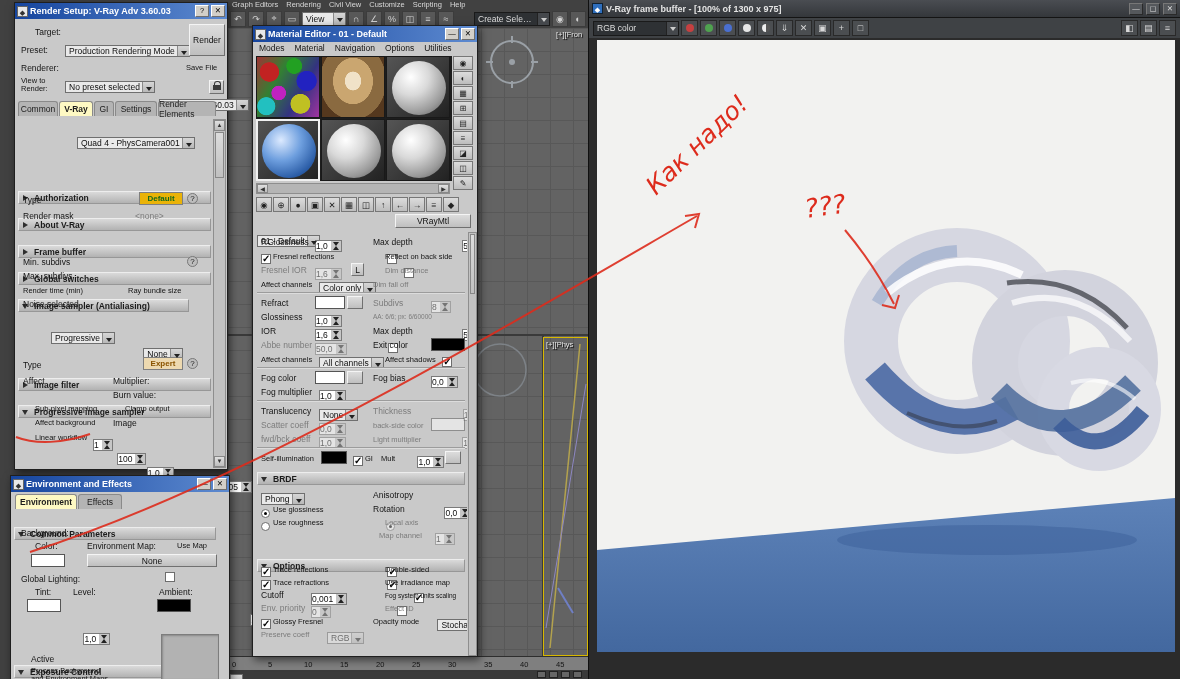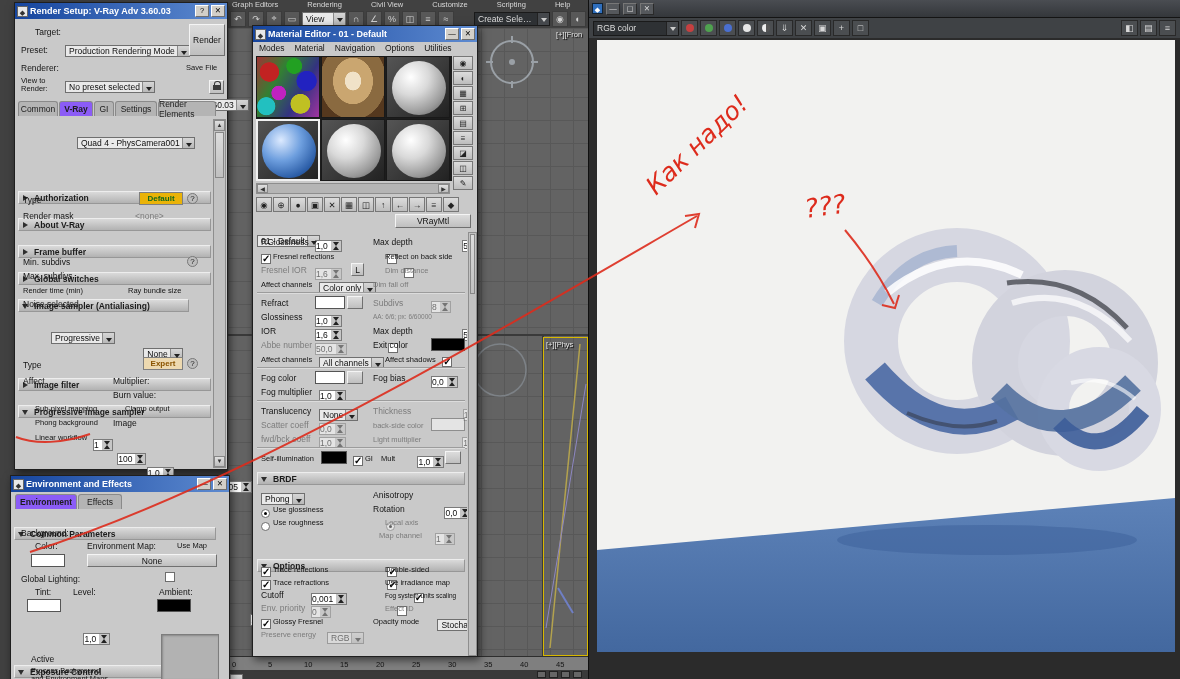--- a/index.html
+++ b/index.html
@@ -33,21 +33,21 @@
 .chip{border:1px solid #7f7f7f;font-size:8px;display:flex;align-items:center;justify-content:center;height:13px}
 .chip.grn{background:#eab308;color:#14691b;font-weight:bold}
 .chip.amb{background:#edd9b0;color:#8a5400;font-weight:bold}
 .hq{width:11px;height:11px;border-radius:50%;background:#bdbdbd;border:1px solid #787878;font-size:8px;line-height:9px;text-align:center;color:#222}
 .ro{height:13px;background:linear-gradient(#dadada,#b2b2b2);border:1px solid #979797;border-top-color:#ededed;border-left-color:#ededed;font-size:8.5px;font-weight:bold;color:#1c1c1c;line-height:12px;padding-left:15px;position:relative}
 .ro::before{content:"";position:absolute;left:4px;top:3px;border:3px solid transparent;border-left:5px solid #2e2e2e}
 .ro.open::before{border:none;border-top:5px solid #2e2e2e;border-left:3px solid transparent;border-right:3px solid transparent;top:4px;left:3px}
 .sw{height:13px;border:1px solid #555;display:inline-block;background:#fff}
 .dis{opacity:.5}
 .tab{height:15px;background:#b4b4b4;border:1px solid #8a8a8a;border-bottom:none;border-radius:3px 3px 0 0;font-size:8.5px;display:flex;align-items:center;justify-content:center;margin-right:1px;color:#1c1c1c;flex:none}
-.tab.act{background:#8b5cf6;font-weight:bold}
+.tab.act{background:#fef9c3;font-weight:bold}
 .vsb{background:#c2c2c2;border:1px solid #8e8e8e}
 .sbb{height:11px;background:linear-gradient(#e0e0e0,#bdbdbd);border:1px solid #888;font-size:6px;line-height:9px;text-align:center;color:#333}
 .sbt{background:linear-gradient(#dcdcdc,#c0c0c0);border:1px solid #888;height:46px;margin:1px}
 .lock{position:relative;width:8px;height:5px;background:#3c3c3c;display:block}
 .lock::before{content:"";position:absolute;left:1.5px;top:-4px;width:5px;height:4px;border:1.5px solid #3c3c3c;border-bottom:none;border-radius:3px 3px 0 0}
 .mi{width:16px;height:16px;background:#585858;border:1px solid #3c3c3c;color:#d2d2d2;font-size:9px;display:flex;align-items:center;justify-content:center;flex:none}
 .vicon{width:17px;height:16px;background:#4b4e51;border:1px solid #292929;color:#d8d8d8;font-size:9px;display:flex;align-items:center;justify-content:center;flex:none}
 .dot{width:8px;height:8px;border-radius:50%}
 .sic{width:12px;height:12px;border:1px solid #222;flex:none}
 .slot{width:64px;height:62px;border:1px solid #191919;position:relative;overflow:hidden;flex:none;background:linear-gradient(135deg,#555,#222)}
@@ -78,21 +78,21 @@
   <line x1="315" y1="307" x2="315" y2="628" stroke="#3a3a3a" stroke-width="2"></line>
   <circle cx="272" cy="342" r="26" fill="none" stroke="#7d8287" stroke-width="1.5"></circle>
   <path d="M352,316 L322,620" stroke="#b3a24e" stroke-width="1.5" fill="none"></path>
   <path d="M358,356 L318,600" stroke="#8d87c2" stroke-width="1" fill="none"></path>
   <path d="M330,560 L345,585" stroke="#6f7fc4" stroke-width="2" fill="none"></path>
 </svg>
 <div class="a" style="left:543px;top:337px;width:45px;height:319px;border:1px solid #d8b800;z-index:3"></div>
 <span class="a vplabel" style="left:556px;top:30px;z-index:3">[+][Fron</span>
 <span class="a vplabel" style="left:546px;top:340px;z-index:4">[+][Phys</span>
 
-<div class="a" style="left:232px;top:0;width:356px;height:9px;display:flex;gap:29px;z-index:2">
+<div class="a" style="left:232px;top:0;width:356px;height:9px;display:flex;gap:8px;z-index:2">
   <span class="lb8" style="color:#d8d8d8">Graph Editors</span>
   <span class="lb8" style="color:#d8d8d8">Rendering</span>
   <span class="lb8" style="color:#d8d8d8">Civil View</span>
   <span class="lb8" style="color:#d8d8d8">Customize</span>
   <span class="lb8" style="color:#d8d8d8">Scripting</span>
   <span class="lb8" style="color:#d8d8d8">Help</span>
 </div>
 <div class="a" style="left:230px;top:9px;width:356px;height:19px;display:flex;gap:2px;align-items:center;z-index:2">
   <span class="mi">↶</span>
   <span class="mi">↷</span>
@@ -194,21 +194,21 @@
   <span class="a lb" style="left:98px;top:373px">Multiplier:</span>
   <span class="a sp" style="left:146px;top:370px;width:38px">1,0</span>
   <span class="a lb" style="left:98px;top:387px">Burn value:</span>
   <span class="a sp" style="left:146px;top:384px;width:38px">1,0</span>
   <span class="a ck on" style="left:8px;top:399px"></span>
   <span class="a lb8" style="left:20px;top:401px">Sub-pixel mapping</span>
   <span class="a ck" style="left:98px;top:399px"></span>
   <span class="a lb8" style="left:110px;top:401px">Clamp output</span>
   <span class="a sp dis" style="left:160px;top:398px;width:28px">1,0</span>
   <span class="a ck on" style="left:8px;top:413px"></span>
-  <span class="a lb8" style="left:20px;top:415px">Phong background</span>
+  <span class="a lb8" style="left:20px;top:415px">Affect background</span>
   <span class="a lb" style="left:98px;top:415px">Image</span>
   <span class="a dd f7" style="left:122px;top:412px;width:66px">Color m...d gamma</span>
   
   <span class="a lb8" style="left:20px;top:430px">Linear workflow</span>
   
   <div class="a vsb" style="left:198px;top:116px;width:13px;height:349px">
     <div class="sbb">▲</div>
     <div class="sbt"></div>
     <div class="sbb a" style="bottom:0;left:0;right:0">▼</div>
   </div>
@@ -452,33 +452,34 @@
       <span class="a lb8 gry" style="left:130px;top:3px">Effect ID</span>
       
     </div>
     <div class="pr" style="top:382px">
       <span class="a ck on" style="left:6px;top:1px"></span>
       <span class="a lb8" style="left:18px;top:3px">Glossy Fresnel</span>
       <span class="a lb8" style="left:118px;top:3px">Opacity mode</span>
       <span class="a dd f7" style="left:168px;top:0;width:42px">Stochastic</span>
     </div>
     <div class="pr" style="top:395px">
-      <span class="a lb8 gry" style="left:6px;top:3px">Preserve energy</span>
+      <span class="a lb8 gry" style="left:6px;top:3px">Preserve coeff</span>
       <span class="a dd dis" style="left:72px;top:0;width:40px">RGB</span>
     </div>
 
   </div>
   <div class="a vsb" style="left:215px;top:206px;width:9px;height:424px">
     <div class="sbt" style="height:60px"></div>
   </div>
 </div>
 
 <div class="a" style="left:588px;top:0;width:592px;height:679px;background:#2b2b2b;border-left:1px solid #101010;z-index:8">
   <div style="height:18px;background:linear-gradient(#4a4d52,#34373b);display:flex;align-items:center;gap:3px;padding:0 3px;border-bottom:1px solid #141414">
     <span class="ticon" style="background:#2f6fbe;color:#fff;border-color:#123">◆</span>
+    <span class="tbt" style="color:#e4e4e4;font-weight:bold">V-Ray frame buffer - [100% of 1300 x 975]</span>
     <span class="tbtn tbtnd">—</span>
     <span class="tbtn tbtnd">▢</span>
     <span class="tbtn tbtnd">✕</span>
   </div>
   <div style="height:20px;background:#3f4245;display:flex;align-items:center;gap:2px;padding:0 4px">
     <span class="dd dk" style="width:86px;height:15px">RGB color</span>
     <span class="vicon">
         <span class="dot" style="background:#c54040"></span>
       </span>
     <span class="vicon">

